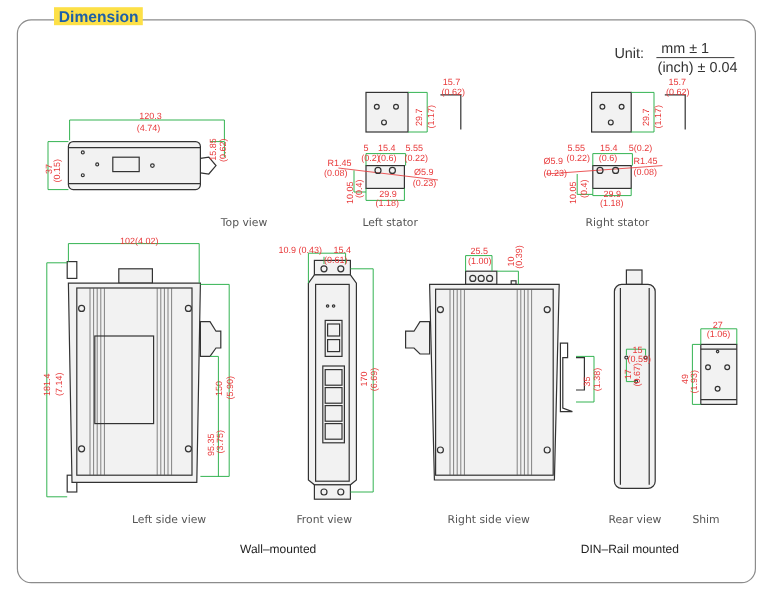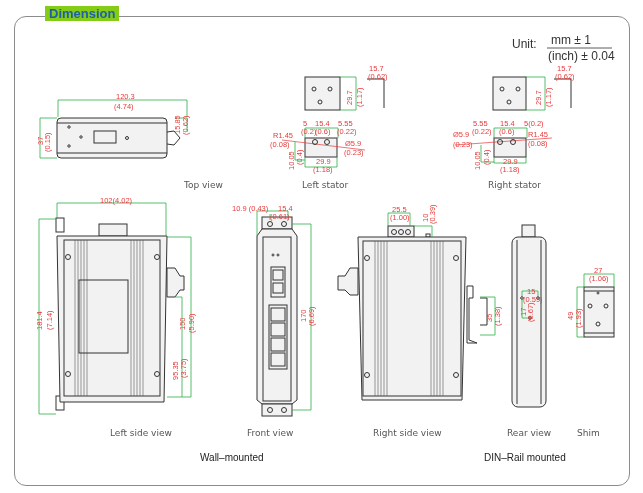--- a/index.html
+++ b/index.html
@@ -1,18 +1,18 @@
 <!DOCTYPE html>
 <html><head>
 <meta charset="utf-8">
 <style>
   html, body { margin:0; padding:0; background:#ffffff; }
   body { width:643px; height:493px; position:relative; overflow:hidden; font-family:"Liberation Sans", sans-serif; }
   .frame { position:absolute; left:14px; top:16px; width:614px; height:468px; border:1px solid #8c8c8c; border-radius:12px; }
-  .title { position:absolute; left:45px; top:6px; background:#84cc16; padding:0 4px; color:#1d5fa8; font-weight:bold; font-size:13px; font-family:"Liberation Sans", sans-serif; }
+  .title { position:absolute; left:45px; top:6px; background:#fde047; padding:0 4px; color:#1d5fa8; font-weight:bold; font-size:13px; font-family:"Liberation Sans", sans-serif; }
   svg { position:absolute; left:0; top:0; }
   .dim { fill:#e8393a; font-family:"Liberation Sans", sans-serif; font-size:7.5px; }
   .lbl { fill:#555; font-family:"DejaVu Sans", sans-serif; font-size:9px; }
   .grp { fill:#222; font-family:"Liberation Sans", sans-serif; font-size:10px; }
   .unit { fill:#333; font-family:"Liberation Sans", sans-serif; font-size:12px; }
   .g { stroke:#2bb04a; stroke-width:0.8; fill:none; }
   .k { stroke:#333; stroke-width:1; fill:none; }
   .kf { stroke:#333; stroke-width:1; fill:#f2f2f2; }
   .r { stroke:#e8393a; stroke-width:0.7; fill:none; }
 </style>

